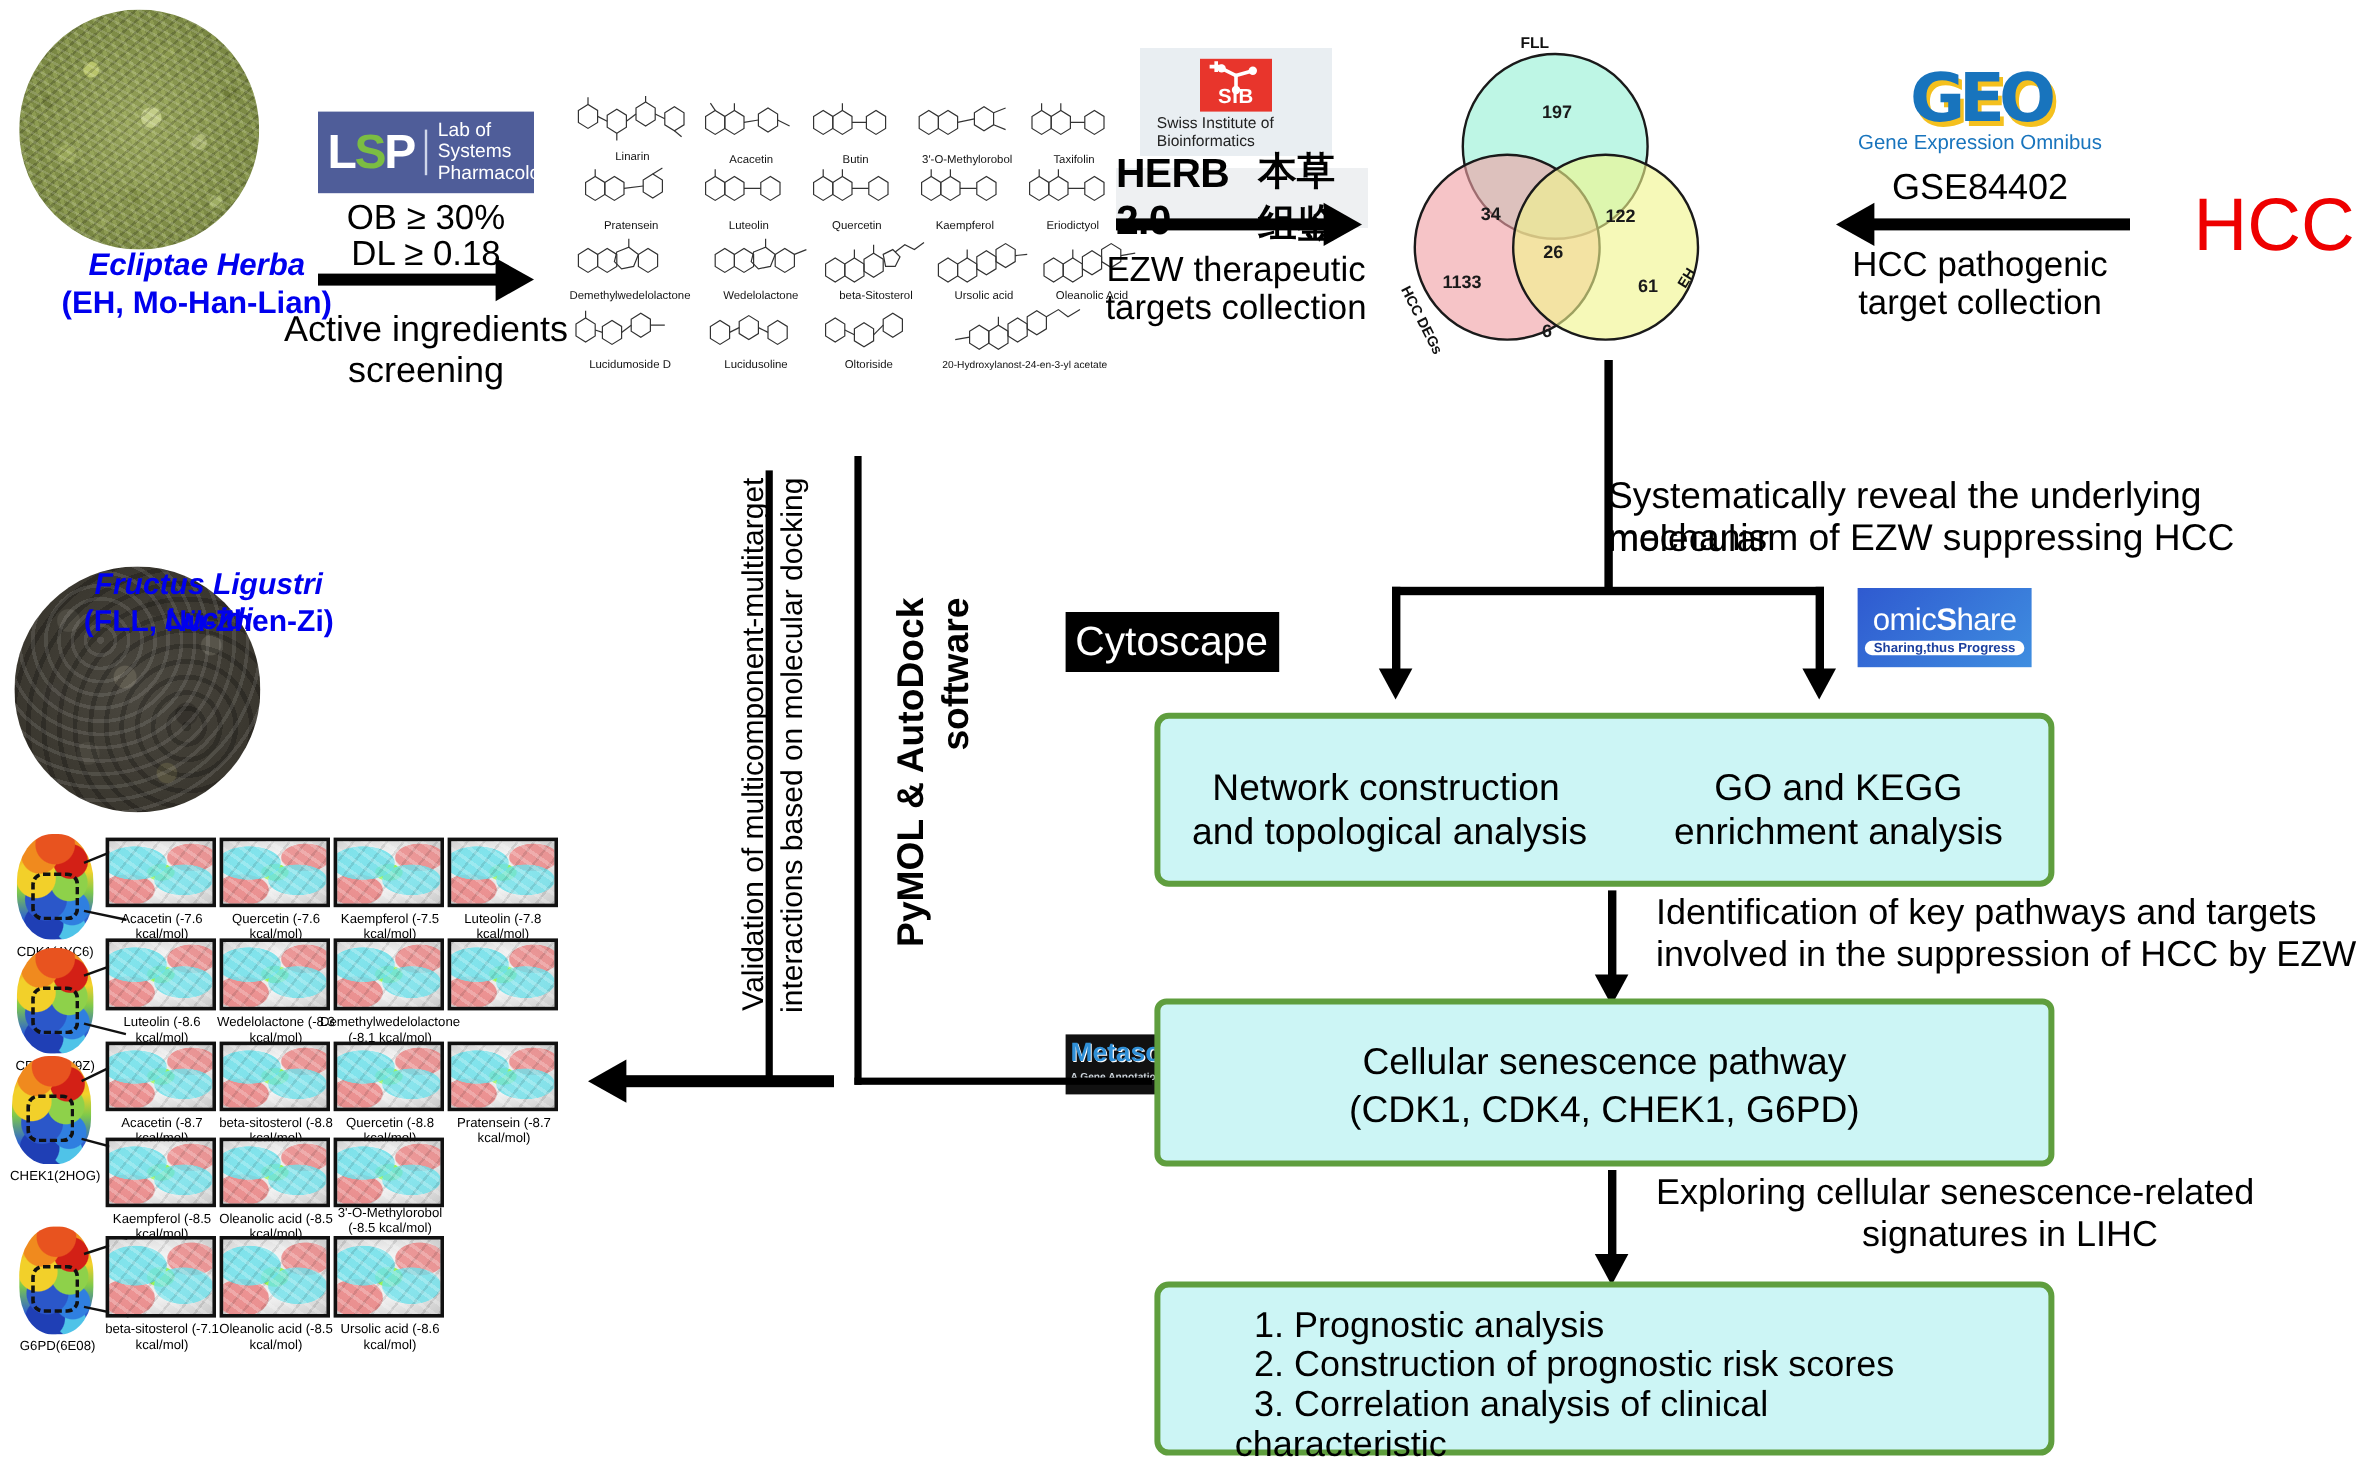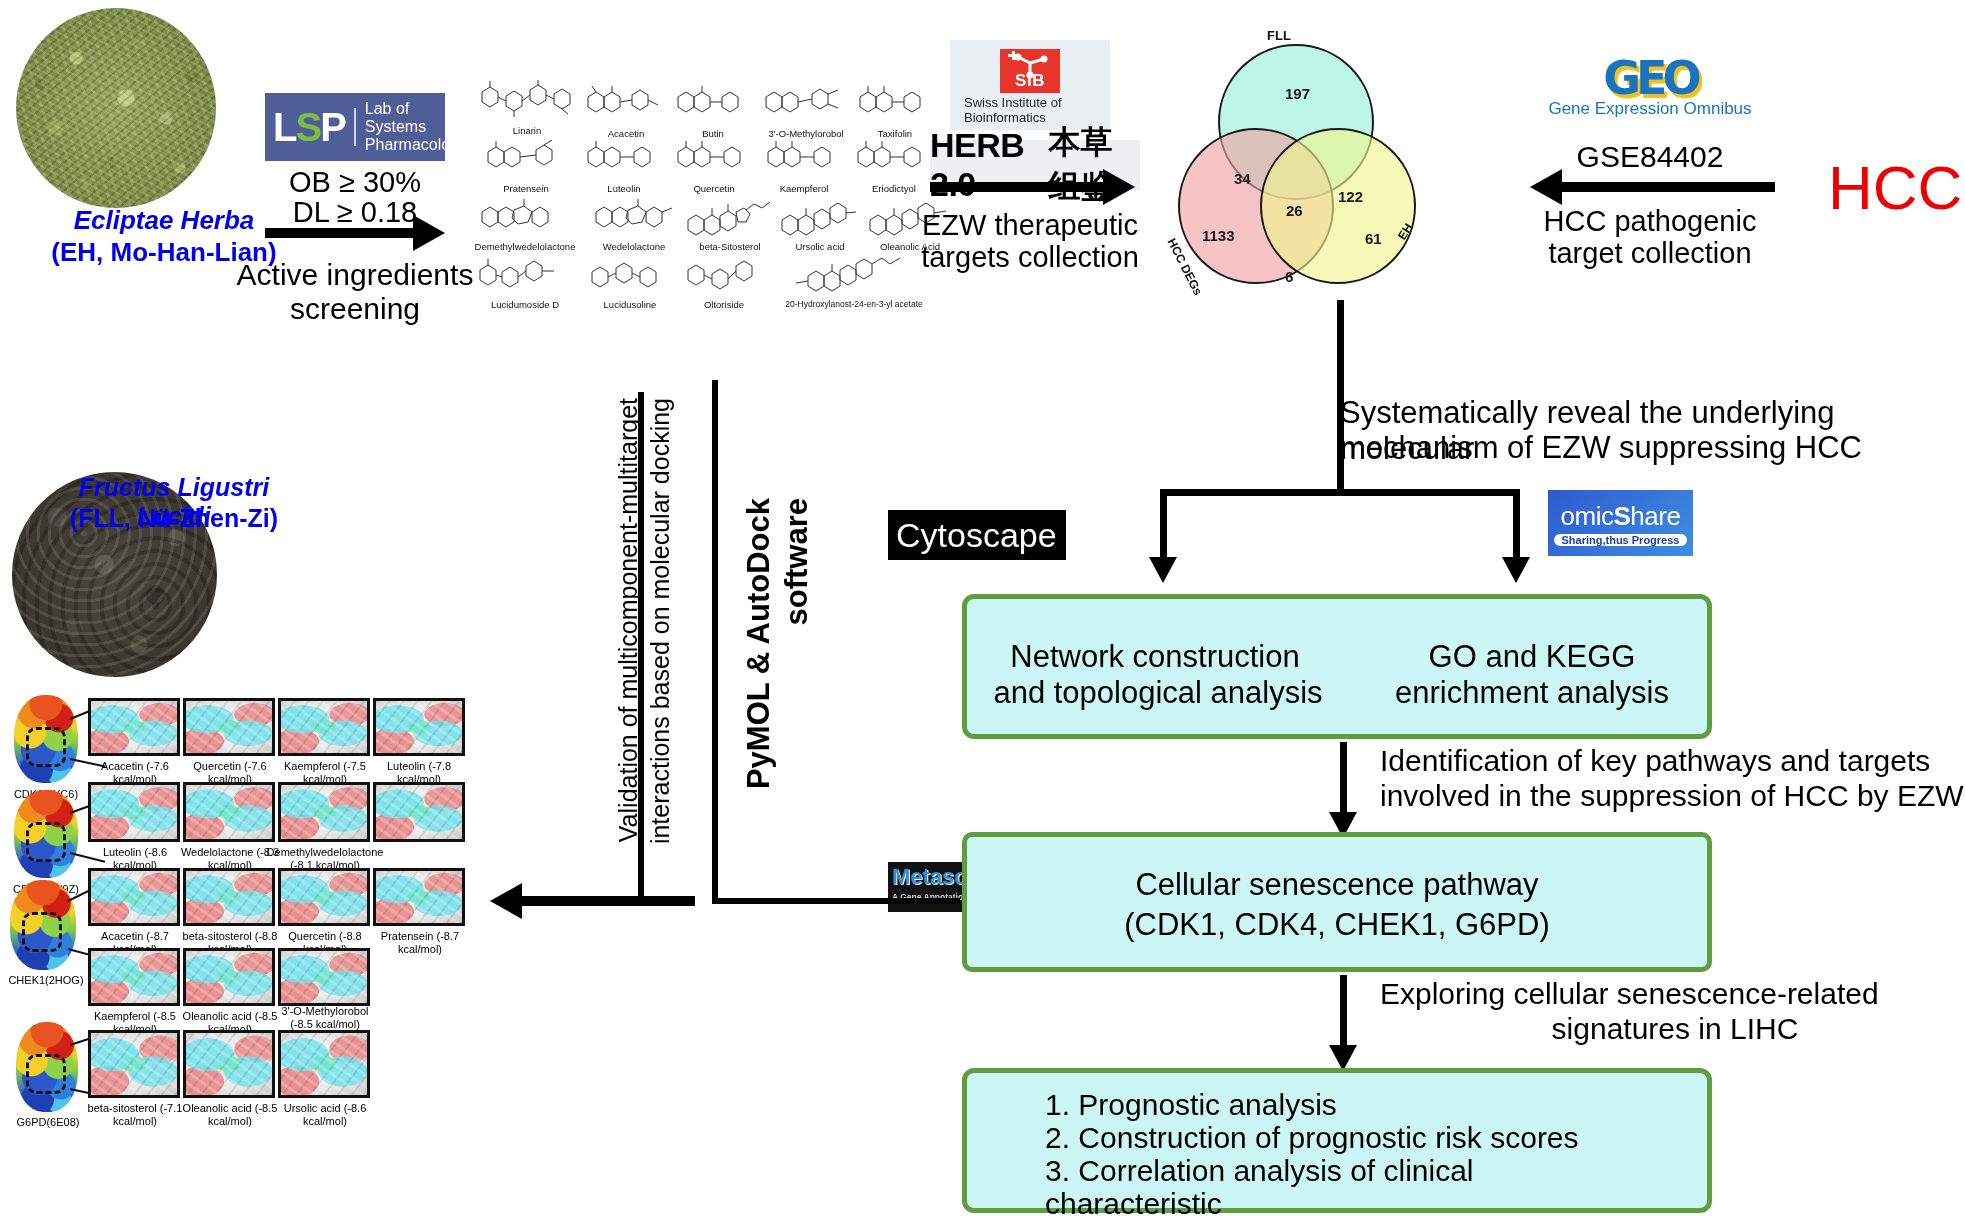--- a/index.html
+++ b/index.html
@@ -107,21 +107,21 @@
            justify-content:center;box-sizing:border-box;}
   .sib-sq{background:#e8352c;position:relative;}
   .sib-sq .sibtx{position:absolute;bottom:2px;left:0;right:0;text-align:center;
            color:#fff;font-weight:bold;font-size:17px;letter-spacing:.5px;}
   .sib-cap{font-size:13px;color:#222;line-height:1.1;text-align:left;width:100%;padding-left:14px;box-sizing:border-box;}
   .herb-logo{background:#eef0f2;display:flex;align-items:center;justify-content:center;gap:12px;}
   .herb-logo .en{font-weight:bold;font-size:34px;letter-spacing:-.5px;}
   .herb-logo .cn{font-weight:bold;font-size:32px;}
 
   .geo-wrap{text-align:center;}
-  .geo-geo{font-weight:bold;font-size:46px;color:#1874bd;letter-spacing:-5px;
+  .geo-geo{font-weight:bold;font-size:56px;color:#1874bd;letter-spacing:-5px;
            text-shadow:3px 4px 0 #f4c01e;line-height:1;font-family:"DejaVu Sans", sans-serif;}
   .geo-sub{font-weight:normal;font-size:17px;color:#1874bd;margin-top:-2px;}
 
   .meta-box{background:#111;position:relative;overflow:hidden;}
   .meta-txt{color:#2f8fd6;font-weight:bold;font-size:22px;
             text-shadow:1px 1px 0 #fff;padding:2px 4px;}
   .meta-sub{color:#cfd7de;font-weight:bold;font-size:8.5px;padding:0 4px 2px 4px;}
   .cyto-box{background:#000;color:#fff;font-size:34px;display:flex;
             align-items:center;padding-left:8px;box-sizing:border-box;}
   .omic-box{background:linear-gradient(135deg,#2f5ad0 0%,#3f8ee0 100%);
@@ -494,21 +494,21 @@
 
 <div class="abs" style="left:1155px;top:30px;width:290px;height:280px;">
   <div class="venn-lab" style="left:112px;top:-2px;">FLL</div>
 
   <div class="venn-c" style="left:63px;top:14px;width:152px;height:152px;background:rgba(150,240,213,.62);"></div>
   <div class="venn-c" style="left:23px;top:98px;width:152px;height:152px;background:rgba(240,160,165,.62);"></div>
   <div class="venn-c" style="left:105px;top:98px;width:152px;height:152px;background:rgba(240,245,140,.62);"></div>
 
   <div class="venn-num" style="left:130px;top:55px;">197</div>
   <div class="venn-num" style="left:79px;top:140px;">34</div>
-  <div class="venn-num" style="left:183px;top:142px;margin-top:16px;">122</div>
+  <div class="venn-num" style="left:183px;top:142px;">122</div>
   <div class="venn-num" style="left:131px;top:172px;">26</div>
   <div class="venn-num" style="left:47px;top:197px;">1133</div>
   <div class="venn-num" style="left:130px;top:238px;">6</div>
   <div class="venn-num" style="left:210px;top:200px;">61</div>
 
   <div class="venn-lab" style="left:22px;top:206px;transform:rotate(63deg);transform-origin:left top;font-size:12px;">HCC DEGs</div>
   <div class="venn-lab" style="left:240px;top:205px;transform:rotate(-58deg);transform-origin:left top;font-size:12px;">EH</div>
 </div>
 
 <div class="abs geo-wrap" style="left:1530px;top:55px;width:240px;">
@@ -560,21 +560,21 @@
 </div>
 
 <div class="arrow-d" style="left:1340px;top:975px;height:72px;"></div>
 <div class="abs ctr" style="left:1380px;top:977px;width:590px;font-size:30px;text-align:left;">Exploring cellular senescence-related</div>
 <div class="abs ctr" style="left:1380px;top:1012px;width:590px;font-size:30px;text-align:center;">signatures in LIHC</div>
 
 <div class="gbox" style="left:962px;top:1068px;width:750px;height:145px;">
   <div class="abs l" style="left:78px;top:12px;">1. Prognostic analysis</div>
   <div class="abs l" style="left:78px;top:45px;">2. Construction of prognostic risk scores</div>
   <div class="abs l" style="left:78px;top:78px;">3. Correlation analysis of clinical</div>
-  <div class="abs l" style="left:78px;top:111px;">    characteristic</div>
+  <div class="abs l" style="left:62px;top:111px;">    characteristic</div>
 </div>
 
 <div class="vline" style="left:638px;top:392px;width:6px;height:512px;"></div>
 <div class="vtxt" style="left:613px;top:398px;transform:rotate(180deg);">Validation of multicomponent-multitarget</div>
 <div class="vtxt" style="left:645px;top:398px;transform:rotate(180deg);">interactions based on molecular docking</div>
 
 <div class="vline" style="left:712px;top:380px;width:6px;height:524px;"></div>
 <div class="hline" style="left:712px;top:898px;width:248px;height:6px;"></div>
 <div class="vtxt bold" style="left:740px;top:498px;transform:rotate(180deg);font-size:31px;">PyMOL &amp; AutoDock</div>
 <div class="vtxt bold" style="left:778px;top:498px;transform:rotate(180deg);font-size:31px;">software</div>

